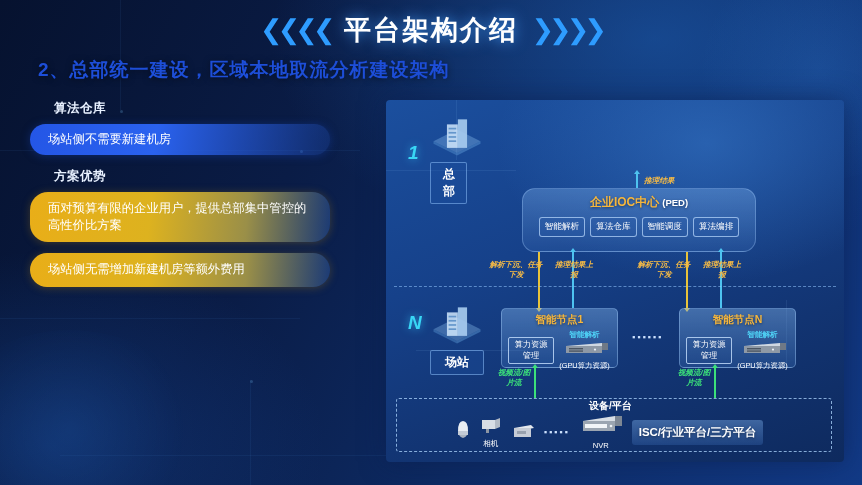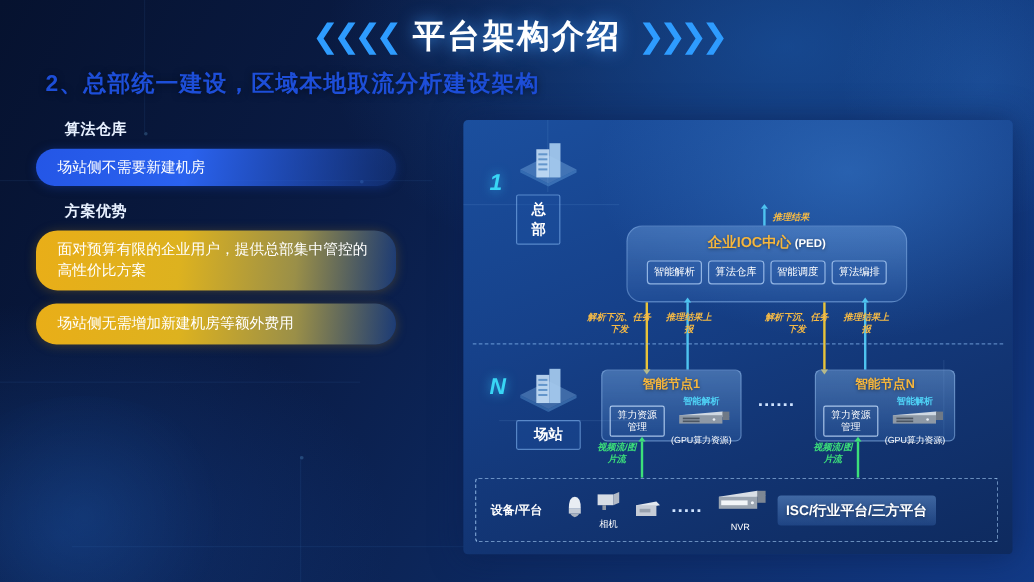--- a/index.html
+++ b/index.html
@@ -107,21 +107,21 @@
   .node .row{display:flex;align-items:center;gap:4px;padding:3px 6px 0 6px;}
   .node .cap{border:1px solid rgba(200,225,255,.8);border-radius:2px;font-size:8.2px;color:#fff;
     line-height:1.25;padding:2px 3px;text-align:center;width:38px;}
   .node .gpu{flex:1;text-align:center;}
   .node .gpu .an{font-size:7.6px;color:#4fd3f7;font-weight:bold;display:block;margin-bottom:1px;}
   .node .gpu .lb{font-size:7.4px;color:#fff;display:block;margin-top:1px;}
   .dots{position:absolute;left:256px;top:334px;color:#cfe3ff;font-size:9px;letter-spacing:2px;}
 
   .box-dev{
     position:absolute;left:10px;top:298px;width:434px;height:52px;border:1px dashed rgba(175,215,255,.75);
-    border-radius:3px;display:flex;align-items:center;
+    border-radius:3px;display:flex;align-items:center;flex-direction:column;
   }
   .dev-label{font-size:10px;font-weight:bold;color:#fff;margin-left:12px;width:62px;}
   .dev-icons{display:flex;align-items:center;gap:9px;flex:1;}
   .dev-cam{text-align:center;}
   .dev-cam .cl{font-size:7.6px;color:#fff;margin-top:1px;}
   .isc{
     background:linear-gradient(180deg,rgba(120,170,230,.45),rgba(60,110,185,.32));
     border-radius:3px;font-size:11.5px;font-weight:bold;color:#fff;padding:5px 7px;margin-right:10px;
     white-space:nowrap;text-shadow:0 1px 3px rgba(0,0,0,.4);
   }

